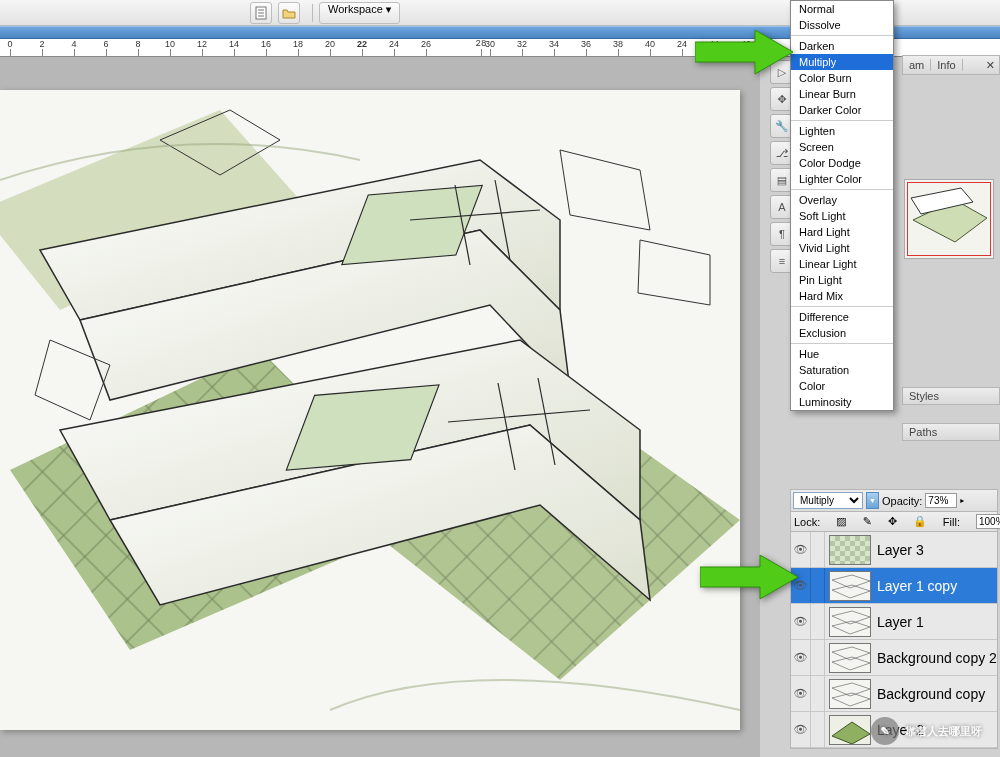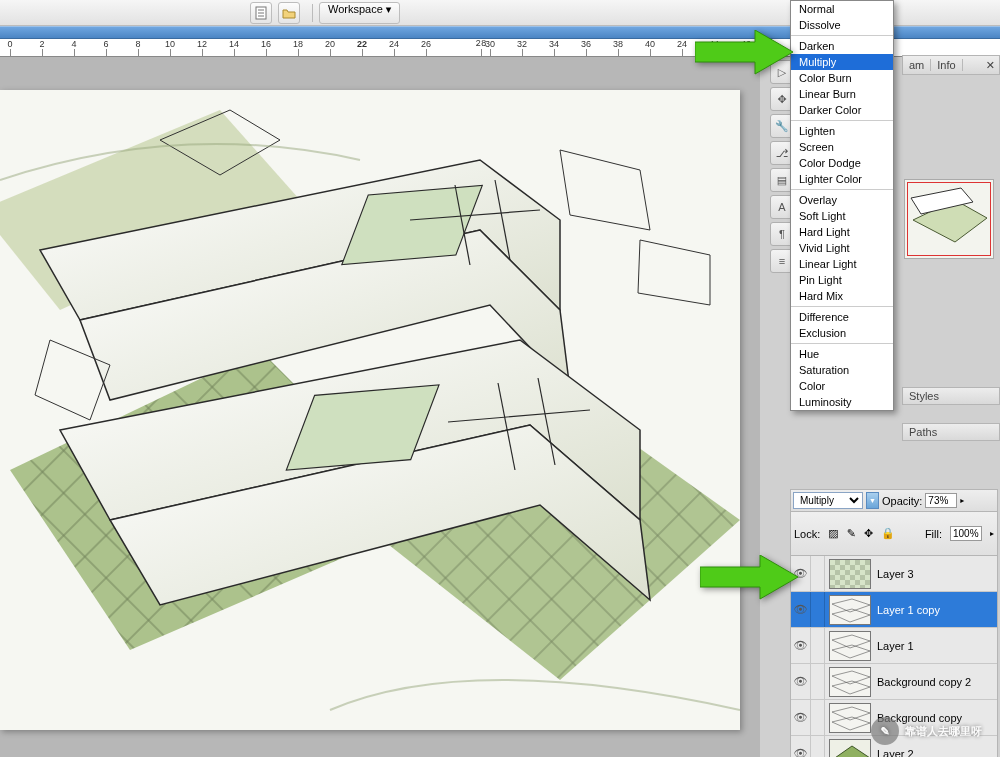--- a/index.html
+++ b/index.html
@@ -36,32 +36,32 @@
   .mini-tab span { padding:0 6px; border-right:1px solid #b9b9b9; }
 
   .nav-thumb { width:90px; height:80px; border:1px solid #aaa; background:#fff; margin:2px 0 8px 2px; position:relative; }
   .nav-thumb .vp { position:absolute; left:2px; top:2px; right:2px; bottom:2px; border:1px solid #d33; }
 
   .opacity-row { display:flex; align-items:center; gap:3px; padding:2px; background:linear-gradient(#eee,#dedede); border:1px solid #b5b5b5; font-size:10px; }
   .tiny-select { height:17px; border:1px solid #8aa4c4; background:#fff; font-size:10px; padding:0 2px; }
   .tiny-input { width:32px; height:15px; border:1px solid #999; font-size:10px; padding:0 2px; }
   .tiny-arrow { width:13px; height:17px; background:linear-gradient(#a9cfee,#6aa5d9); border:1px solid #5a8bc0; display:flex; align-items:center; justify-content:center; color:#fff; font-size:7px; }
 
-  .lock-row { display:flex; align-items:center; gap:8px; padding:14px 3px; background:linear-gradient(#efefef,#e0e0e0); border:1px solid #b5b5b5; border-top:none; font-size:10px; }
+  .lock-row { display:flex; align-items:center; gap:16px; padding:2px 3px; background:linear-gradient(#efefef,#e0e0e0); border:1px solid #b5b5b5; border-top:none; font-size:10px; }
 
   .layers { border:1px solid #b5b5b5; border-top:none; background:#e6e6e6; }
   .layer-row { display:flex; align-items:center; height:36px; border-bottom:1px solid #c8c8c8; background:#e8e8e8; }
   .layer-row.sel { background:#2d7bd9; color:#fff; }
   .eye { width:20px; display:flex; align-items:center; justify-content:center; border-right:1px solid #c8c8c8; height:100%; color:#555; }
   .layer-row.sel .eye { border-right-color:#2365b3; }
   .link { width:14px; border-right:1px solid #c8c8c8; height:100%; }
   .layer-row.sel .link { border-right-color:#2365b3; }
   .thumb { width:42px; height:30px; margin:0 4px; border:1px solid #777; background:#fff; position:relative; overflow:hidden; }
   .thumb .chk { position:absolute; inset:0; background:repeating-conic-gradient(#ccc 0 25%,#fff 0 50%) 0 0/10px 10px; }
-  .lname { flex:1; font-size:11px; padding-left:2px; white-space:nowrap; overflow:hidden; }
+  .lname { flex:1; font-size:14px; padding-left:2px; white-space:nowrap; overflow:hidden; }
 
   
   .arrow { position:absolute; z-index:60; filter:drop-shadow(2px 2px 3px rgba(0,0,0,.4)); }
 
   .watermark { position:absolute; right:18px; bottom:12px; color:#fff; font-size:18px; font-weight:bold; font-family:"Microsoft YaHei",sans-serif; text-shadow:0 0 4px rgba(0,0,0,.6); opacity:.85; display:flex; align-items:center; gap:6px; }
   .wm-circle { width:28px; height:28px; border-radius:14px; background:rgba(120,120,120,.8); display:flex; align-items:center; justify-content:center; font-size:14px; }
 
   .panel-hdr { height:18px; background:linear-gradient(#ededed,#d9d9d9); border:1px solid #b5b5b5; display:flex; align-items:center; padding:0 6px; font-size:10px; color:#444;text-align:center; }
 </style>
 </head>

